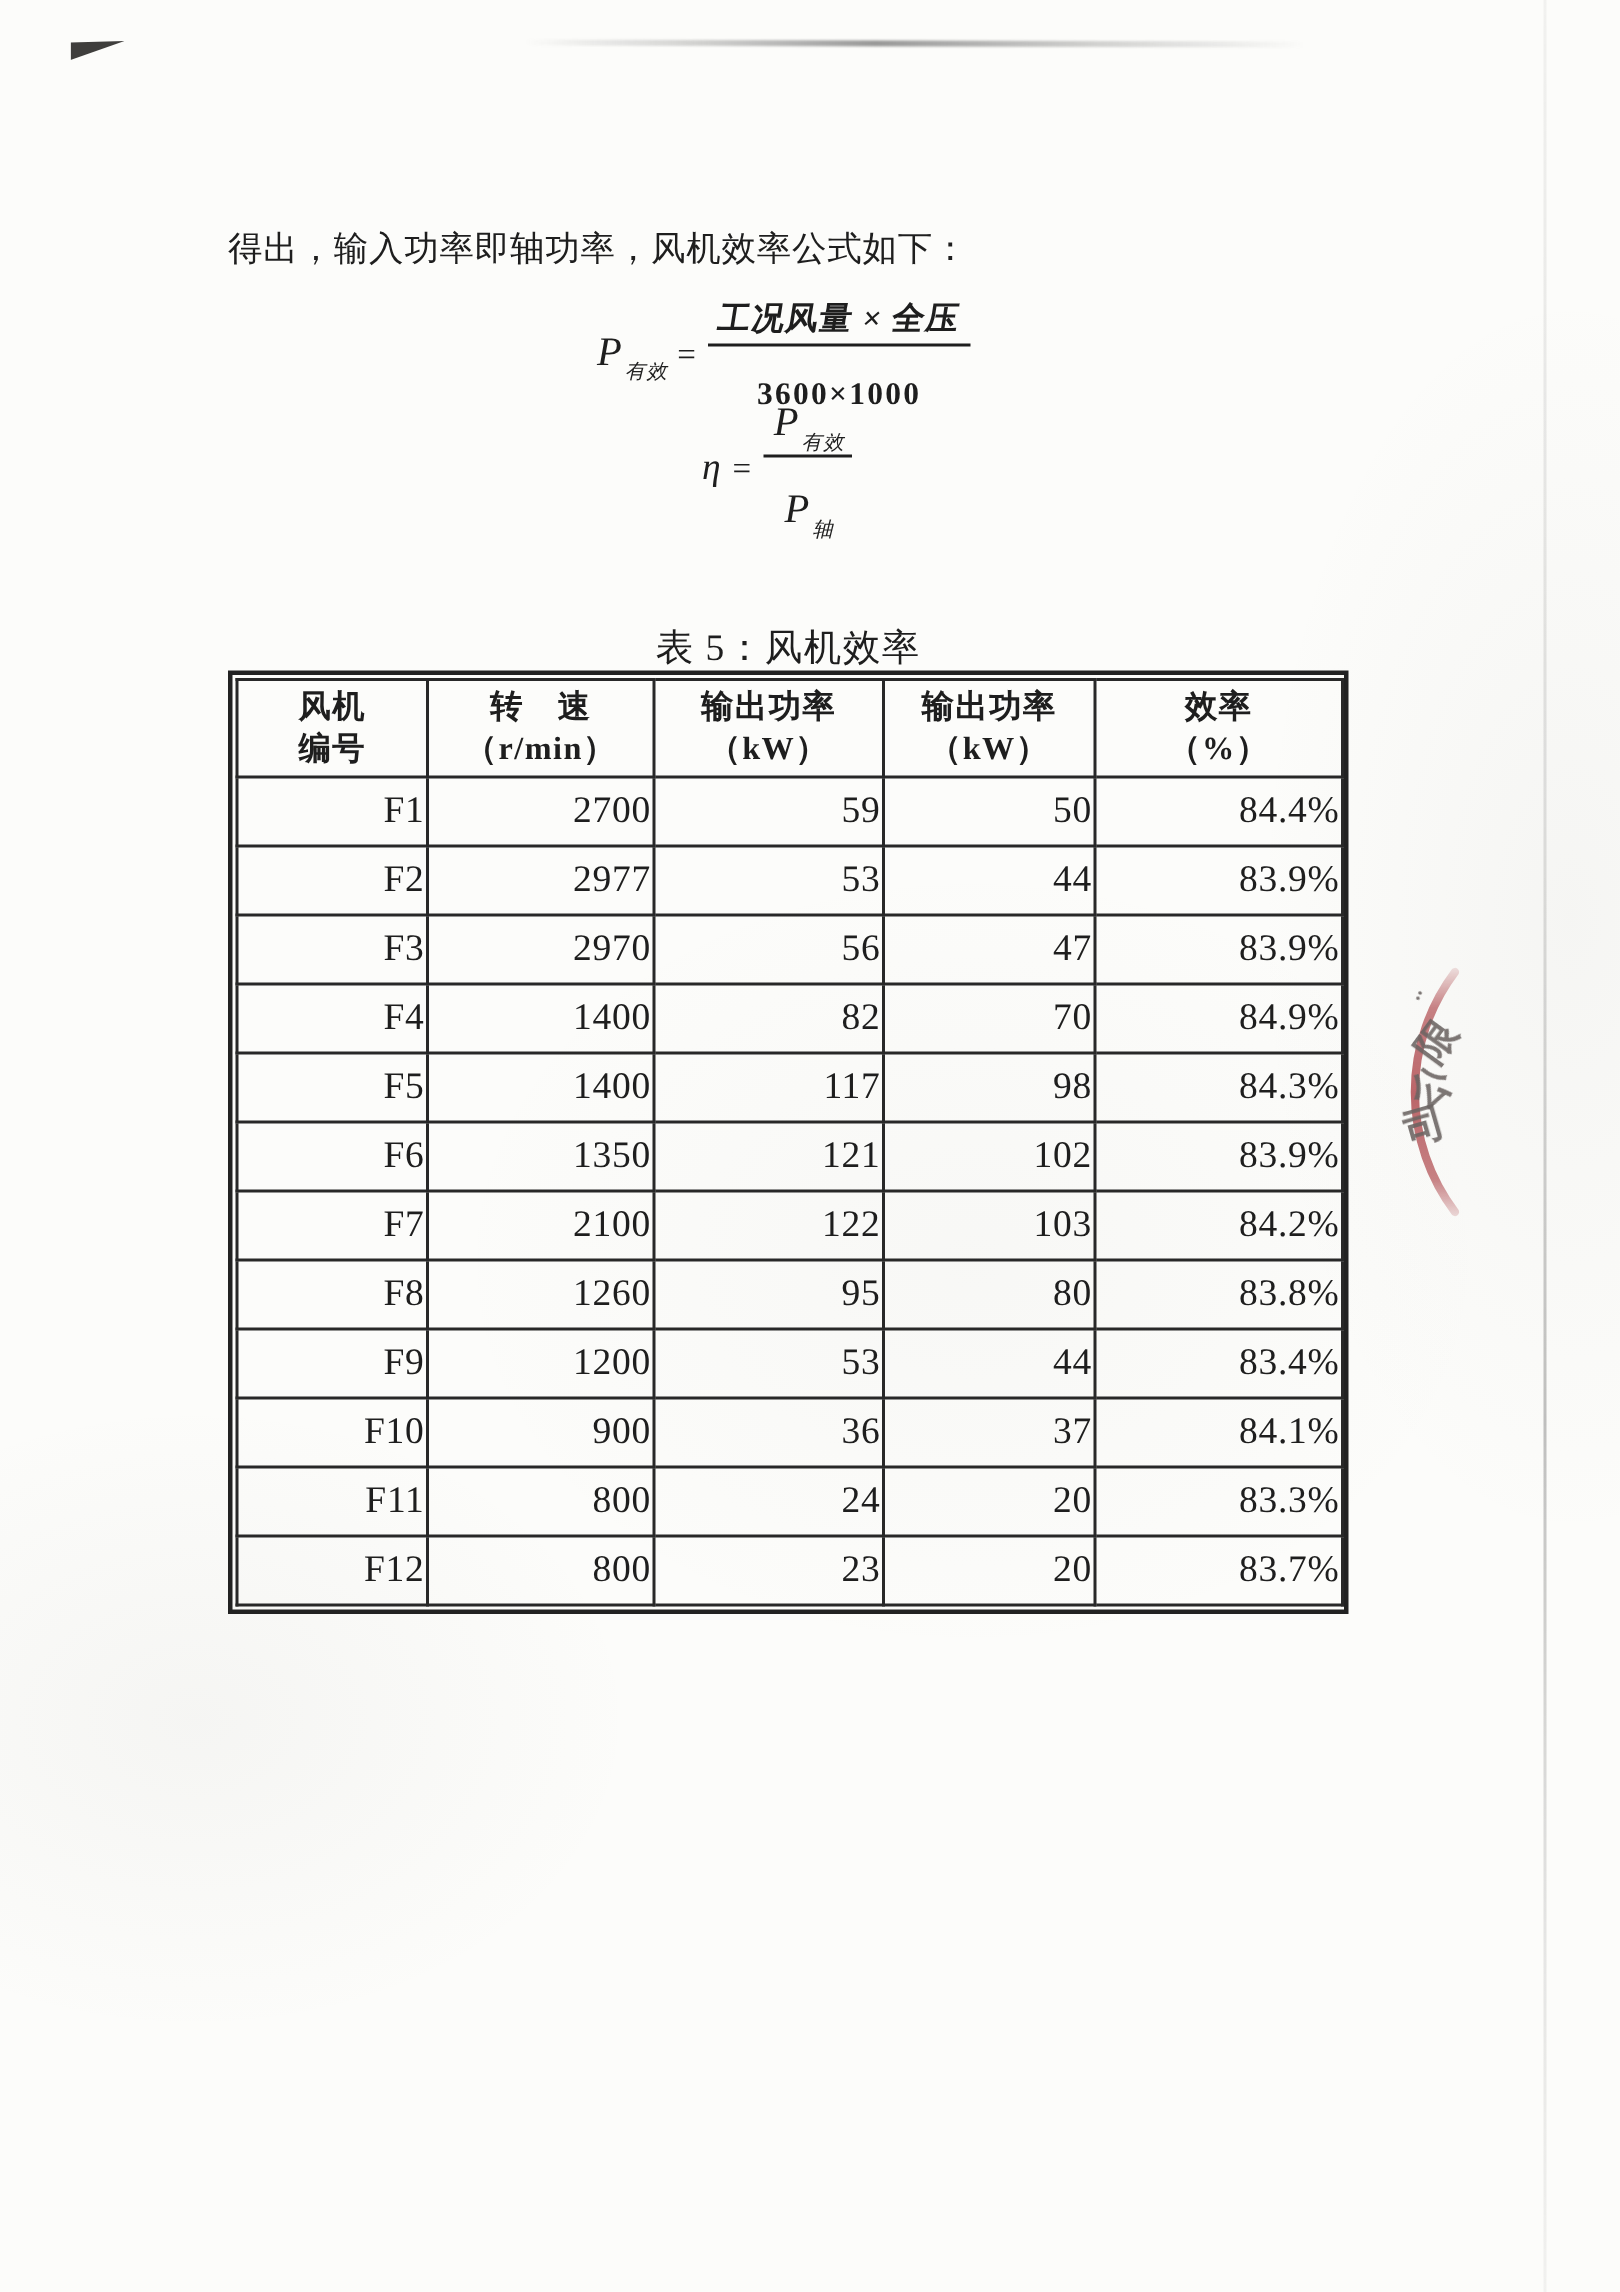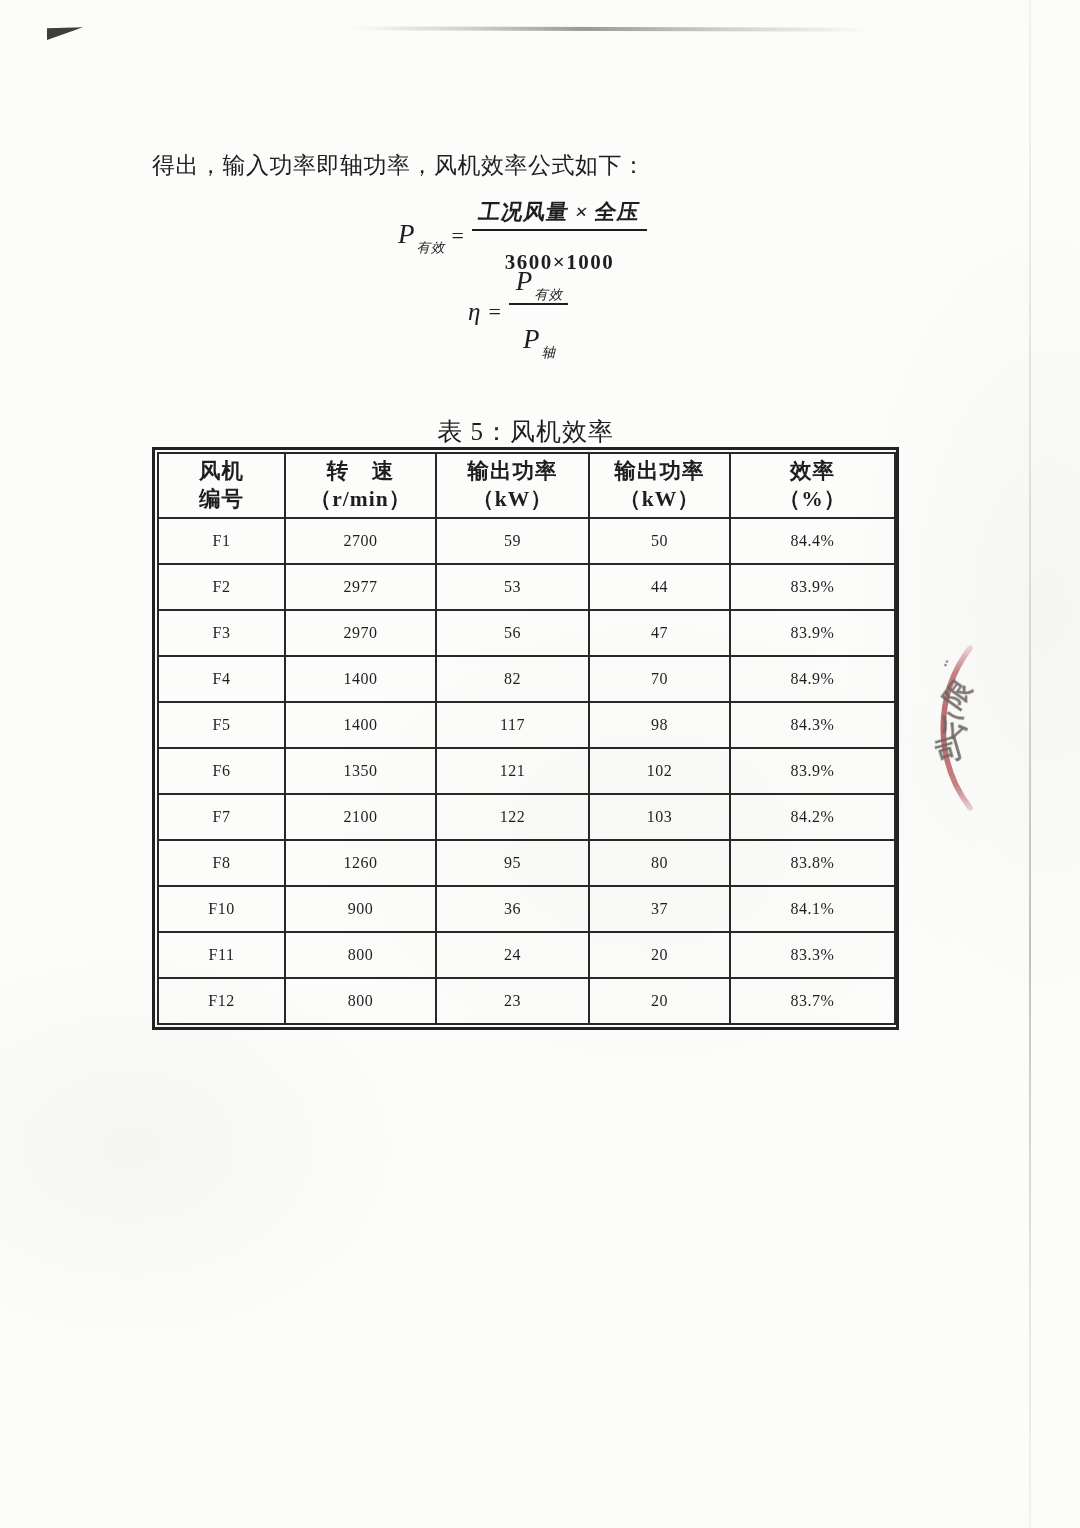--- a/index.html
+++ b/index.html
@@ -51,21 +51,21 @@
   .f2 .num,.f2 .den{font-size:20px;}
   
   .caption{position:absolute;left:152px;top:415px;width:747px;text-align:center;font-size:25px;letter-spacing:1px;}
   .tbl-outer{
     position:absolute;left:152px;top:447px;width:747px;box-sizing:border-box;
     border:3px solid #222;padding:2px;
   }
   table{width:100%;border-collapse:collapse;table-layout:fixed;}
   th,td{border:2px solid #282828;text-align:center;overflow:hidden;}
   thead th{font-weight:700;font-size:21.5px;line-height:1.32;padding:3px 0;letter-spacing:1px;}
-  tbody td{height:42px;font-size:16px;letter-spacing:0.5px;}
+  tbody td{height:42px;font-size:25px;letter-spacing:0.5px;text-align:right;}
   
   .stamp{position:absolute;left:0;top:0;width:100%;height:100%;pointer-events:none;}
   .stamp svg{position:absolute;left:880px;top:580px;}
   .stamp-char{
     position:absolute;font-size:27px;font-weight:600;
     color:var(--stamp-text,#6b6462);opacity:.88;filter:blur(0.3px);
     font-family:"Liberation Serif",serif;
   }
   .sc-dots{left:938px;top:652px;font-size:14px;transform:rotate(-68deg);}
   .sc-1{left:944px;top:676px;transform:rotate(-54deg);}
@@ -185,20 +185,27 @@
             <td>122</td>
             <td>103</td>
             <td>84.2%</td>
           </tr>
           <tr>
             <td>F8</td>
             <td>1260</td>
             <td>95</td>
             <td>80</td>
             <td>83.8%</td>
+          </tr>
+          <tr>
+            <td>F9</td>
+            <td>1200</td>
+            <td>53</td>
+            <td>44</td>
+            <td>83.4%</td>
           </tr>
           <tr>
             <td>F10</td>
             <td>900</td>
             <td>36</td>
             <td>37</td>
             <td>84.1%</td>
           </tr>
           <tr>
             <td>F11</td>

